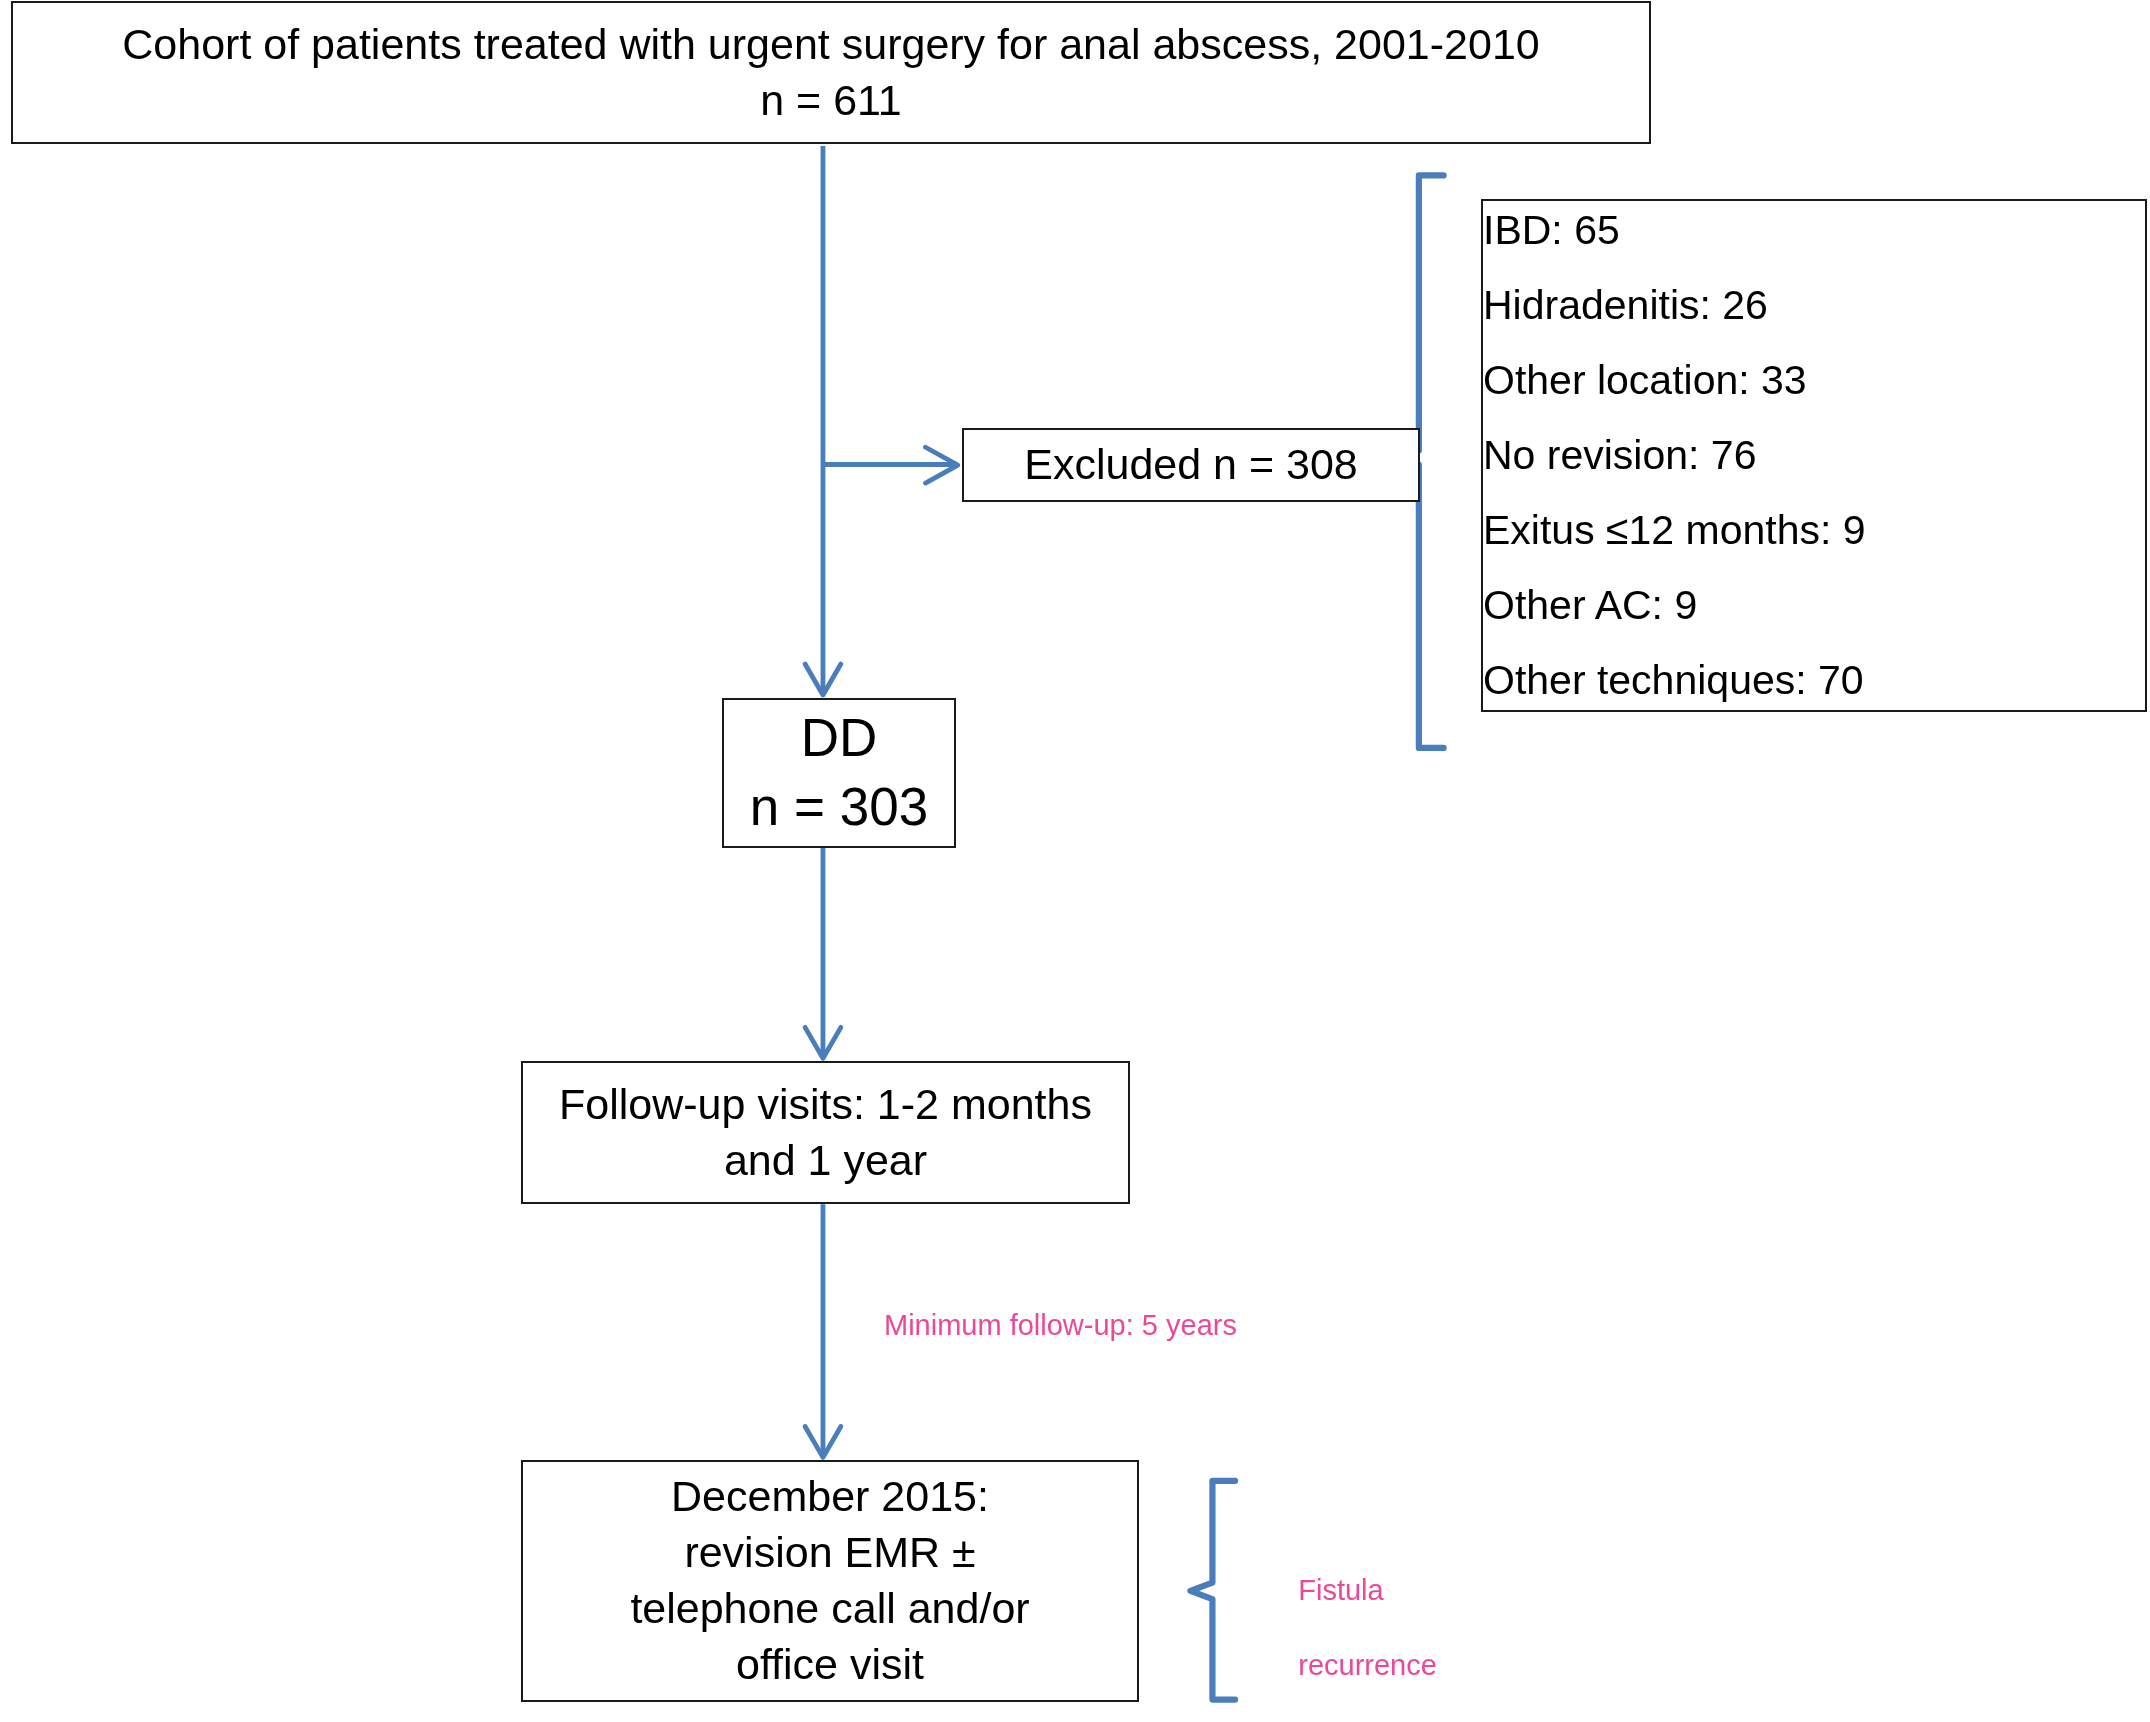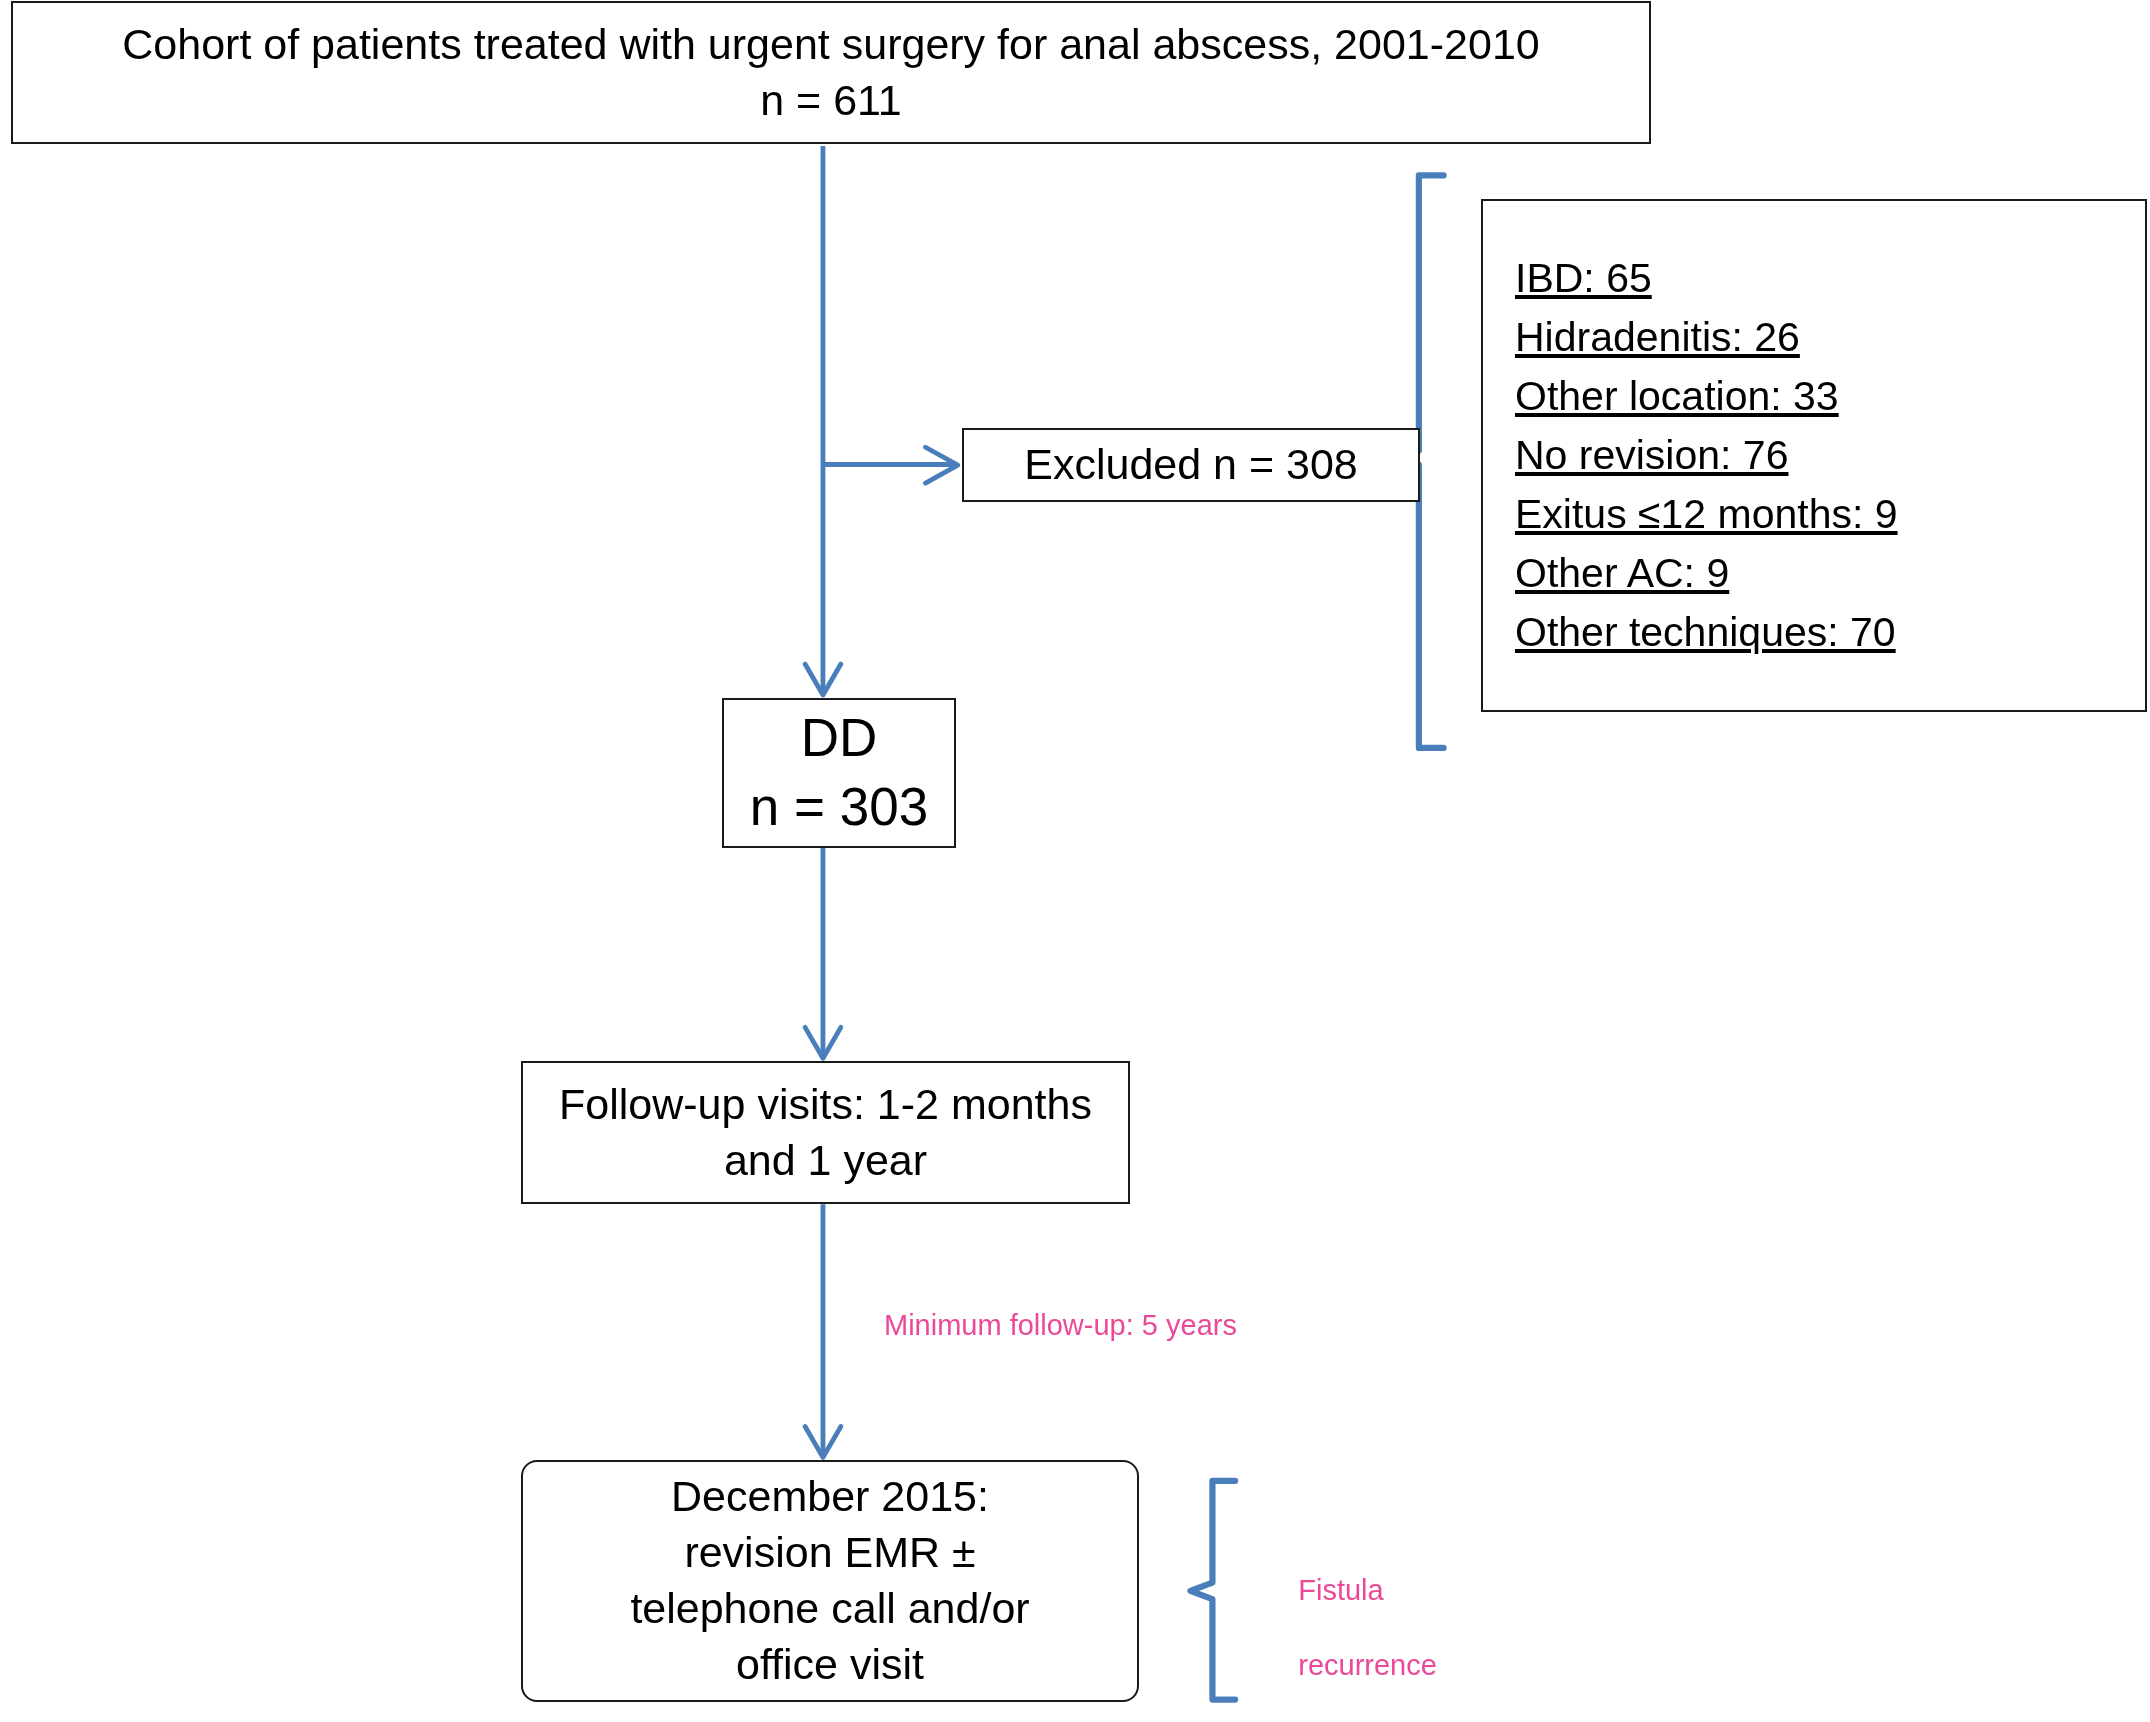--- a/index.html
+++ b/index.html
@@ -27,35 +27,33 @@
     justify-content: center;
     color: #000000;
     line-height: 1.30;
   }
   .node .line {
     display: block;
     white-space: pre;
   }
   .node.left-align {
     align-items: flex-start;
-    justify-content: center;
-    padding-left: 32px;
-    text-decoration: underline;
+    justify-content: space-between;
   }
   .node.left-align .line {
     text-align: left;
   }
 
   
   #node-cohort   { left: 11px;    top: 1.4px;    width: 1640px; height: 143px; font-size: 43px; }
   #node-excluded { left: 962px; top: 428px;  width: 458px;  height: 74px; font-size: 43px; }
   #node-exclusions { left: 1481px; top: 199px; width: 666px; height: 513px; font-size: 41px; }
   #node-dd       { left: 722px; top: 698px; width: 234px;  height: 150px; font-size: 53px; }
   #node-followup { left: 521px;  top: 1061px; width: 609px;  height: 143px; font-size: 43px; }
-  #node-december { left: 521px;  top: 1460px; width: 618px;  height: 242px; font-size: 43px; border-radius: 16px; }
+  #node-december { left: 521px;  top: 1460px; width: 618px;  height: 242px; font-size: 43px; }
 
   #node-exclusions .line { margin: 2.8px 0; }
 
   
   .free-label {
     position: absolute;
     color: #ec4899;
     font-size: 29px;
     line-height: 1.30;
     white-space: pre;

